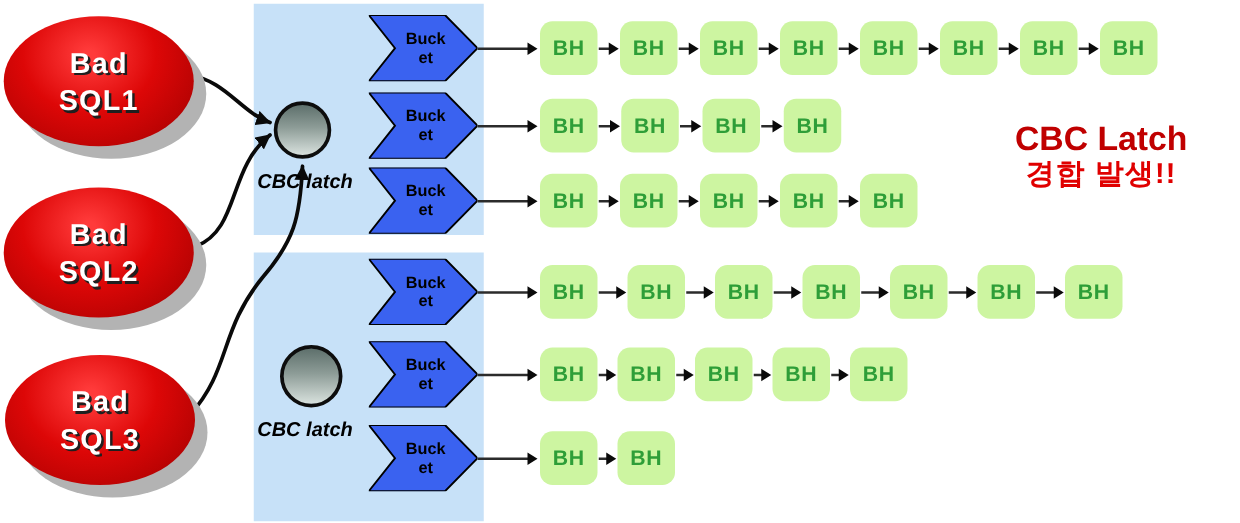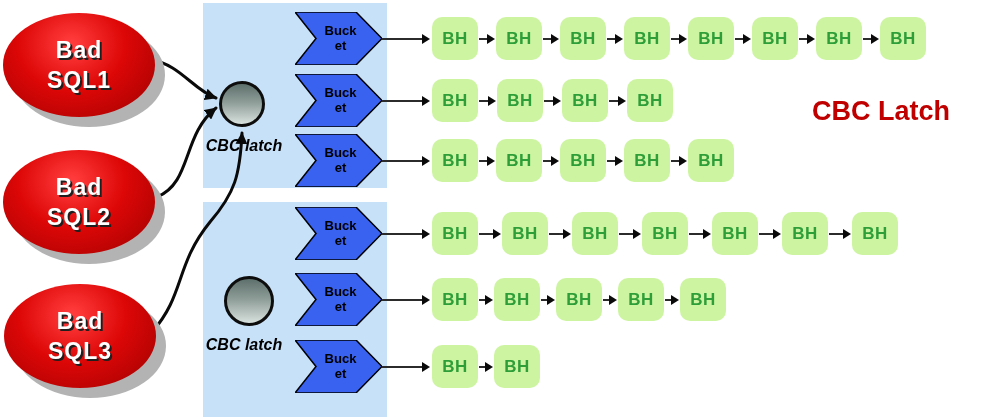--- a/index.html
+++ b/index.html
@@ -299,15 +299,16 @@
       <div class="bh-box" style="left:432px;top:345px;width:46px;height:43px;">BH</div>
       <div class="harrow" style="left:479px;top:361px;width:14px;">
         <div class="shaft" style=""></div>
         <div class="head" style=""></div>
       </div>
       <div class="bh-box" style="left:494px;top:345px;width:46px;height:43px;">BH</div>
     </div>
 
   <div class="warning" style="left:796px;top:97px;">
     <div class="w1">CBC Latch</div>
+    <div class="w2">경합 발생!!</div>
   </div>
 
 </div>
 
 </body></html>

